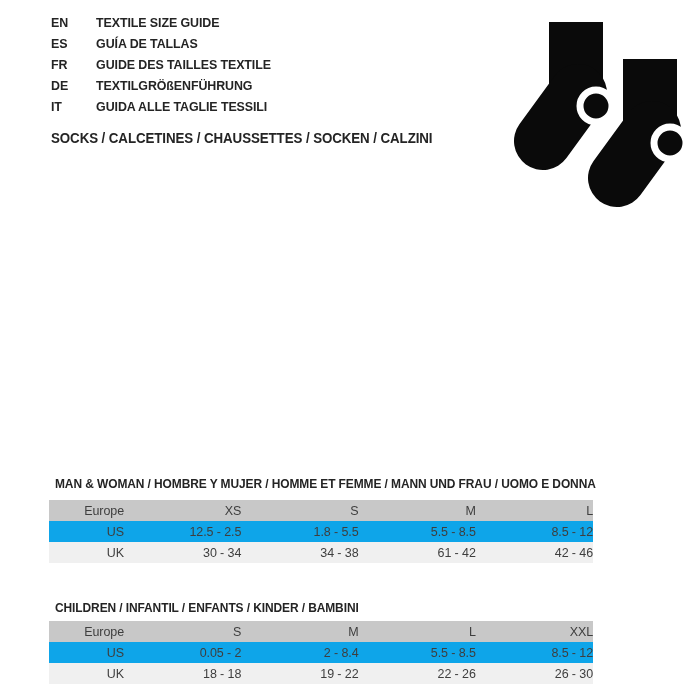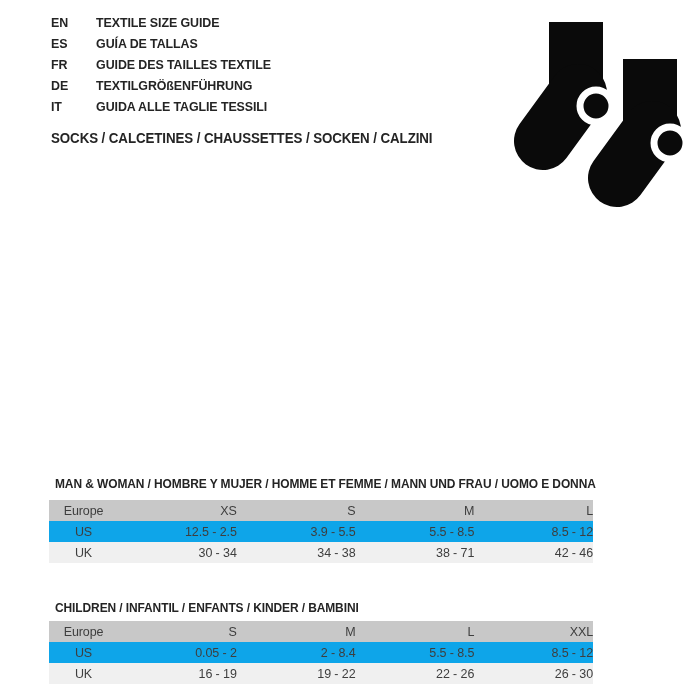--- a/index.html
+++ b/index.html
@@ -44,21 +44,21 @@
   #t1-title{top:476px;}
   #t2-title{top:600px;}
   .tbl{position:absolute;left:19px;width:544px;font-size:12.5px;
     color:var(--table_text,#3e3e3e);}
   #t1{top:500px;}
   #t2{top:621px;}
   .trow{display:flex;height:21px;align-items:center;background:#0ea5e9;}
   .trow.thead{background:var(--header_bg,#c8c8c8);}
   .trow.alt{background:var(--alt_row_bg,#f0f0f0);gap:32px;}
   .cell{flex:1 1 0;text-align:right;letter-spacing:-0.1px;}
-  .cell.region{flex:0 0 69px;text-align:center;padding-left:0;}
+  .cell.region{flex:0 0 69px;text-align:right;padding-left:6px;}
 </style>
 </head>
 <body>
 
 <div class="page">
 
   <div class="head-block">
     <div class="lang-row">
       <span class="lang-code">EN</span>
       <span class="lang-label">TEXTILE SIZE GUIDE</span>
@@ -100,29 +100,29 @@
     <div class="trow thead">
       <div class="cell region">Europe</div>
       <div class="cell">XS</div>
       <div class="cell">S</div>
       <div class="cell">M</div>
       <div class="cell">L</div>
     </div>
     <div class="trow">
       <div class="cell region">US</div>
       <div class="cell">12.5 - 2.5</div>
-      <div class="cell">3.9 - 5.5</div>
+      <div class="cell">1.8 - 5.5</div>
       <div class="cell">5.5 - 8.5</div>
       <div class="cell">8.5 - 12</div>
     </div>
     <div class="trow alt">
       <div class="cell region">UK</div>
       <div class="cell">30 - 34</div>
       <div class="cell">34 - 38</div>
-      <div class="cell">38 - 71</div>
+      <div class="cell">61 - 42</div>
       <div class="cell">42 - 46</div>
     </div>
   </div>
 
   <h2 class="tbl-title" id="t2-title">CHILDREN / INFANTIL / ENFANTS / KINDER / BAMBINI</h2>
   <div class="tbl" id="t2">
     <div class="trow thead">
       <div class="cell region">Europe</div>
       <div class="cell">S</div>
       <div class="cell">M</div>
@@ -131,20 +131,20 @@
     </div>
     <div class="trow">
       <div class="cell region">US</div>
       <div class="cell">0.05 - 2</div>
       <div class="cell">2 - 8.4</div>
       <div class="cell">5.5 - 8.5</div>
       <div class="cell">8.5 - 12</div>
     </div>
     <div class="trow alt">
       <div class="cell region">UK</div>
-      <div class="cell">16 - 19</div>
+      <div class="cell">18 - 18</div>
       <div class="cell">19 - 22</div>
       <div class="cell">22 - 26</div>
       <div class="cell">26 - 30</div>
     </div>
   </div>
 
 </div>
 
 </body></html>

